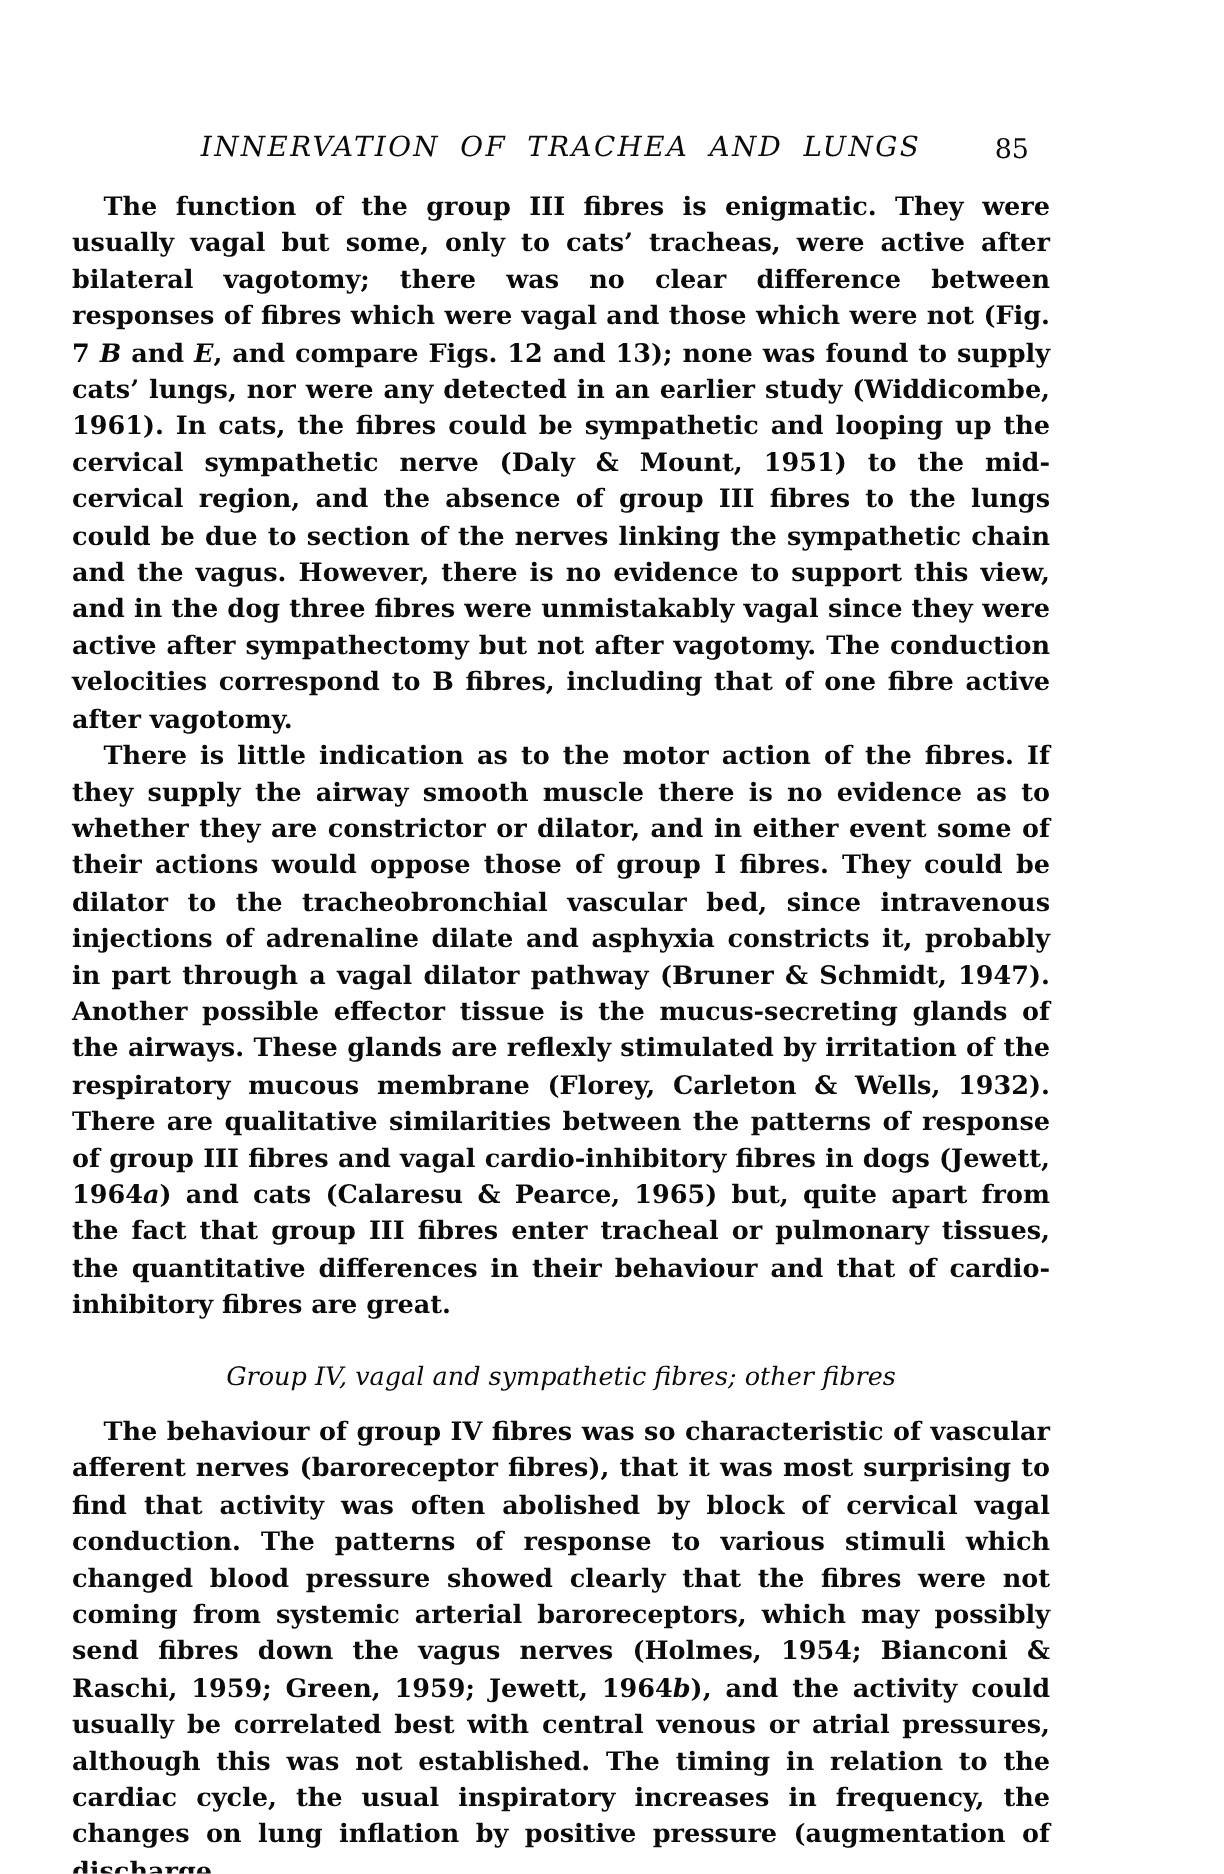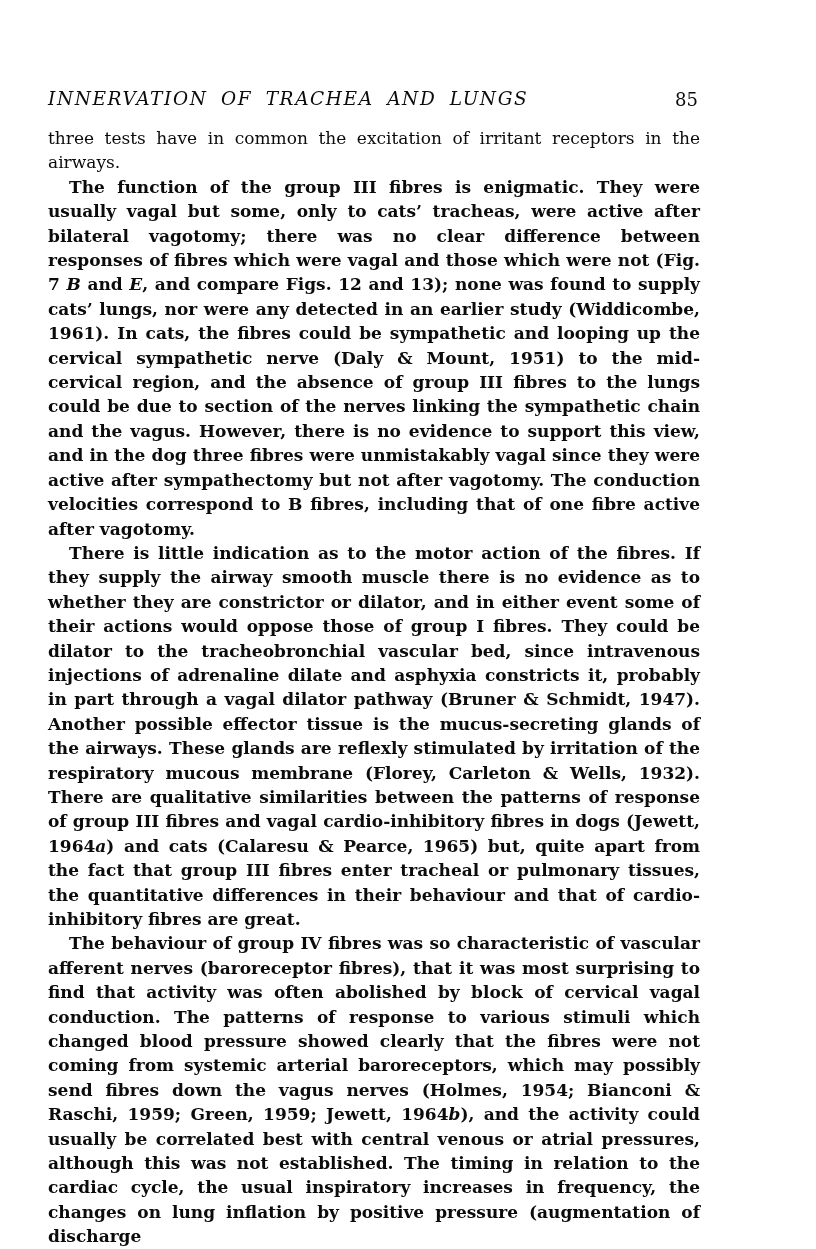--- a/index.html
+++ b/index.html
@@ -16,33 +16,33 @@
     position: relative;
   }
   .page {
     position: absolute;
     left: 48px;
     top: 88px;
     width: 652px;
   }
   .page-header {
     position: relative;
-    text-align: left;
+    text-align: center;
     height: 24px;
   }
   .running-head {
     font-style: italic;
     font-size: 18.5px;
     letter-spacing: 1.6px;
     word-spacing: 6px;
     white-space: nowrap;
   }
   .page-number {
     position: absolute;
-    right: 2px;
+    right: 14px;
     top: 1px;
     font-style: normal;
     font-size: 18px;
     letter-spacing: 0;
     word-spacing: normal;
   }
   .page-body {
     margin-top: 14px;
     font-size: 17px;
     line-height: 24.4px;
@@ -68,18 +68,18 @@
 </style>
 </head>
 <body>
 
 <div class="page">
   <div class="page-header">
     <span class="running-head">INNERVATION OF TRACHEA AND LUNGS</span>
     <span class="page-number">85</span>
   </div>
   <div class="page-body" id="content">
-      <p class="para">three tests have in common the excitation of irritant receptors in the airways.</p>
       <p class="para indent">The function of the group III fibres is enigmatic. They were usually vagal but some, only to cats’ tracheas, were active after bilateral vagotomy; there was no clear difference between responses of fibres which were vagal and those which were not (Fig. 7 <i>B</i> and <i>E</i>, and compare Figs. 12 and 13); none was found to supply cats’ lungs, nor were any detected in an earlier study (Widdicombe, 1961). In cats, the fibres could be sympathetic and looping up the cervical sympathetic nerve (Daly &amp; Mount, 1951) to the mid-cervical region, and the absence of group III fibres to the lungs could be due to section of the nerves linking the sympathetic chain and the vagus. However, there is no evidence to support this view, and in the dog three fibres were unmistakably vagal since they were active after sympathectomy but not after vagotomy. The conduction velocities correspond to B fibres, including that of one fibre active after vagotomy.</p>
       <p class="para indent">There is little indication as to the motor action of the fibres. If they supply the airway smooth muscle there is no evidence as to whether they are constrictor or dilator, and in either event some of their actions would oppose those of group I fibres. They could be dilator to the tracheobronchial vascular bed, since intravenous injections of adrenaline dilate and asphyxia constricts it, probably in part through a vagal dilator pathway (Bruner &amp; Schmidt, 1947). Another possible effector tissue is the mucus-secreting glands of the airways. These glands are reflexly stimulated by irritation of the respiratory mucous membrane (Florey, Carleton &amp; Wells, 1932). There are qualitative similarities between the patterns of response of group III fibres and vagal cardio-inhibitory fibres in dogs (Jewett, 1964<i>a</i>) and cats (Calaresu &amp; Pearce, 1965) but, quite apart from the fact that group III fibres enter tracheal or pulmonary tissues, the quantitative differences in their behaviour and that of cardio-inhibitory fibres are great.</p>
+      <div class="section-heading">Group IV, vagal and sympathetic fibres; other fibres</div>
       <p class="para indent runover">The behaviour of group IV fibres was so characteristic of vascular afferent nerves (baroreceptor fibres), that it was most surprising to find that activity was often abolished by block of cervical vagal conduction. The patterns of response to various stimuli which changed blood pressure showed clearly that the fibres were not coming from systemic arterial baroreceptors, which may possibly send fibres down the vagus nerves (Holmes, 1954; Bianconi &amp; Raschi, 1959; Green, 1959; Jewett, 1964<i>b</i>), and the activity could usually be correlated best with central venous or atrial pressures, although this was not established. The timing in relation to the cardiac cycle, the usual inspiratory increases in frequency, the changes on lung inflation by positive pressure (augmentation of discharge</p>
     </div>
 </div>
 
 </body></html>

